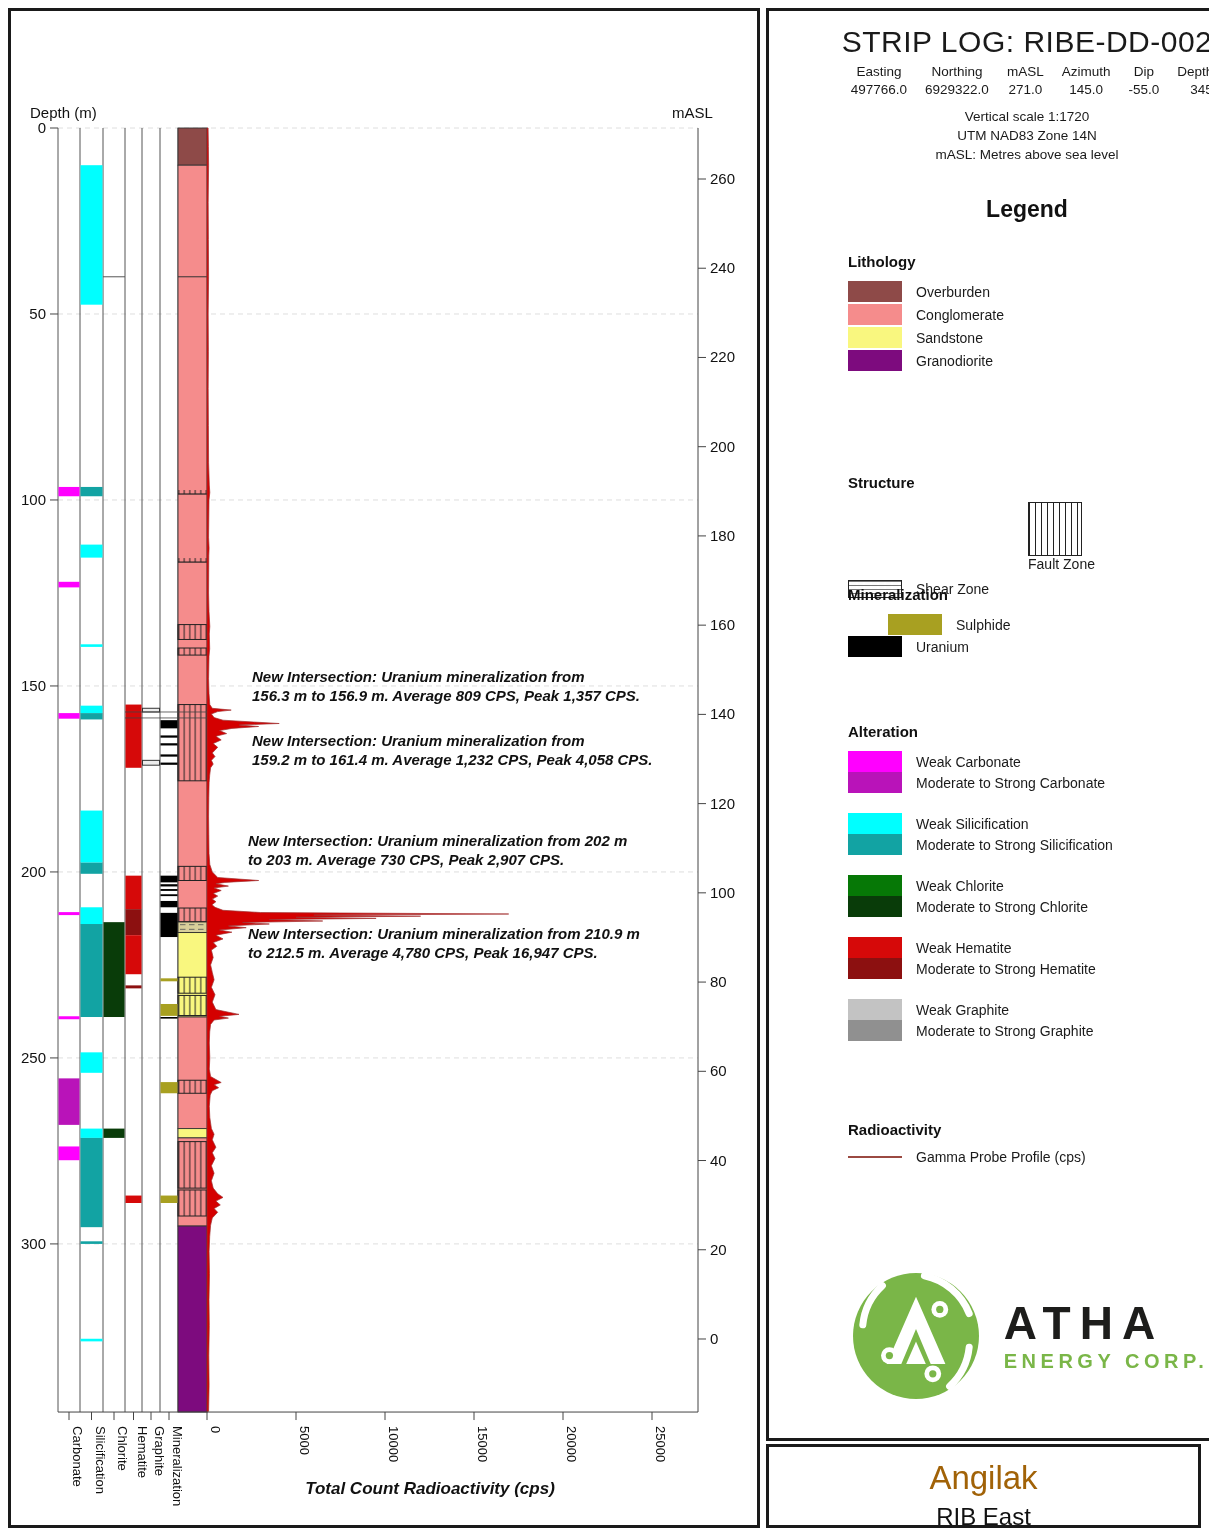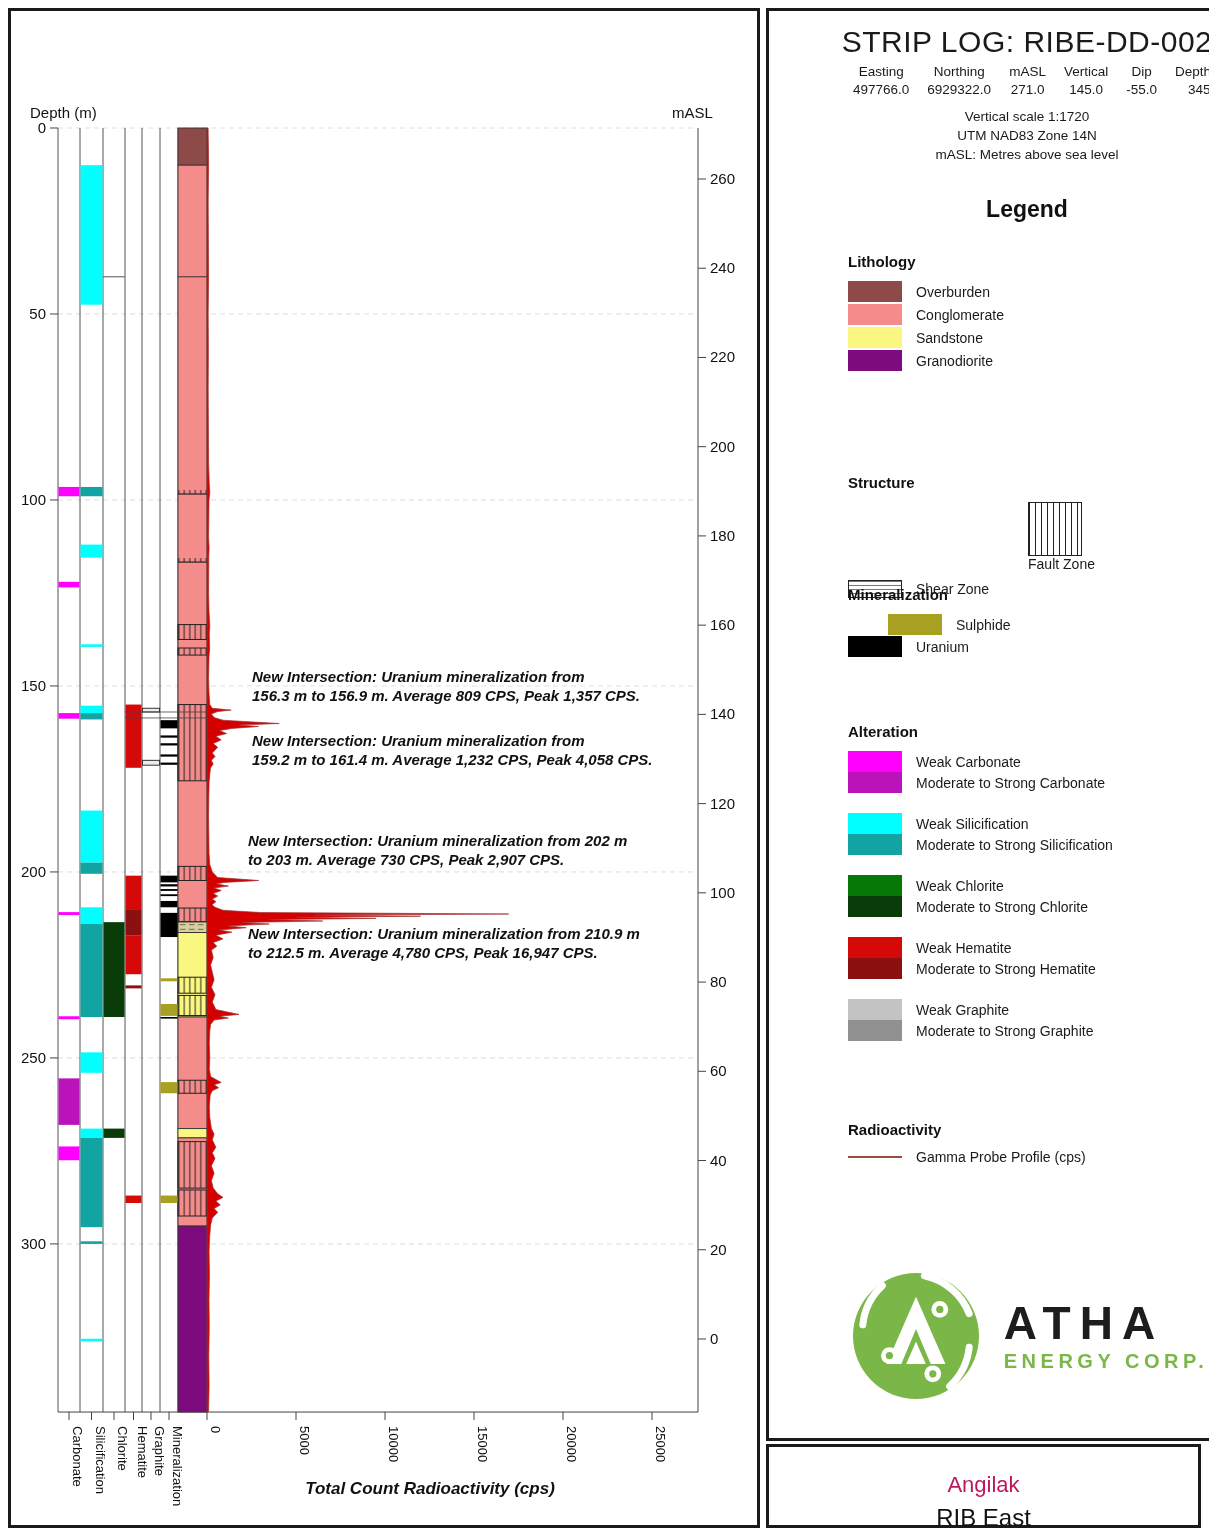--- a/index.html
+++ b/index.html
@@ -28,21 +28,21 @@
     repeating-linear-gradient(0deg,transparent 0 3px,#777 3px 4px),
     repeating-linear-gradient(90deg,#fff 0 2px,transparent 2px 7px);
     background-color:#fdfdfd;border:1px solid #222;height:18px;}
   .pair{margin-bottom:20px;}
   .lineswatch{width:54px;flex:0 0 54px;margin-right:14px;border-top:2px solid #9b4a42;height:0;}
   
   #logo-block{top:1255px;display:flex;align-items:center;justify-content:center;gap:18px;}
   #logo-word{display:flex;flex-direction:column;}
   #logo-name{font-size:46px;font-weight:bold;letter-spacing:9px;color:#1d1d1b;line-height:46px;}
   #logo-sub{font-size:20px;letter-spacing:4.5px;color:#7ab648;font-weight:bold;margin-top:4px;}
-  #footer-project{font-size:22px;margin-top:25px;color:#be185d;}
+  #footer-project{font-size:33px;margin-top:12px;color:#a16207;}
   #footer-area{font-size:24px;margin-top:6px;color:#111;}
 </style>
 </head>
 <body>
 
 <div id="canvas">
 
   <div id="left-panel" class="panel">
     <svg id="log-svg" width="746" height="1514" viewBox="11 11 746 1514">
         <defs>
@@ -250,21 +250,21 @@
         </div>
         <div class="fld">
           <div>Northing</div>
           <div>6929322.0</div>
         </div>
         <div class="fld">
           <div>mASL</div>
           <div>271.0</div>
         </div>
         <div class="fld">
-          <div>Vertical</div>
+          <div>Azimuth</div>
           <div>145.0</div>
         </div>
         <div class="fld">
           <div>Dip</div>
           <div>-55.0</div>
         </div>
         <div class="fld">
           <div>Depth (m)</div>
           <div>345.2</div>
         </div>

